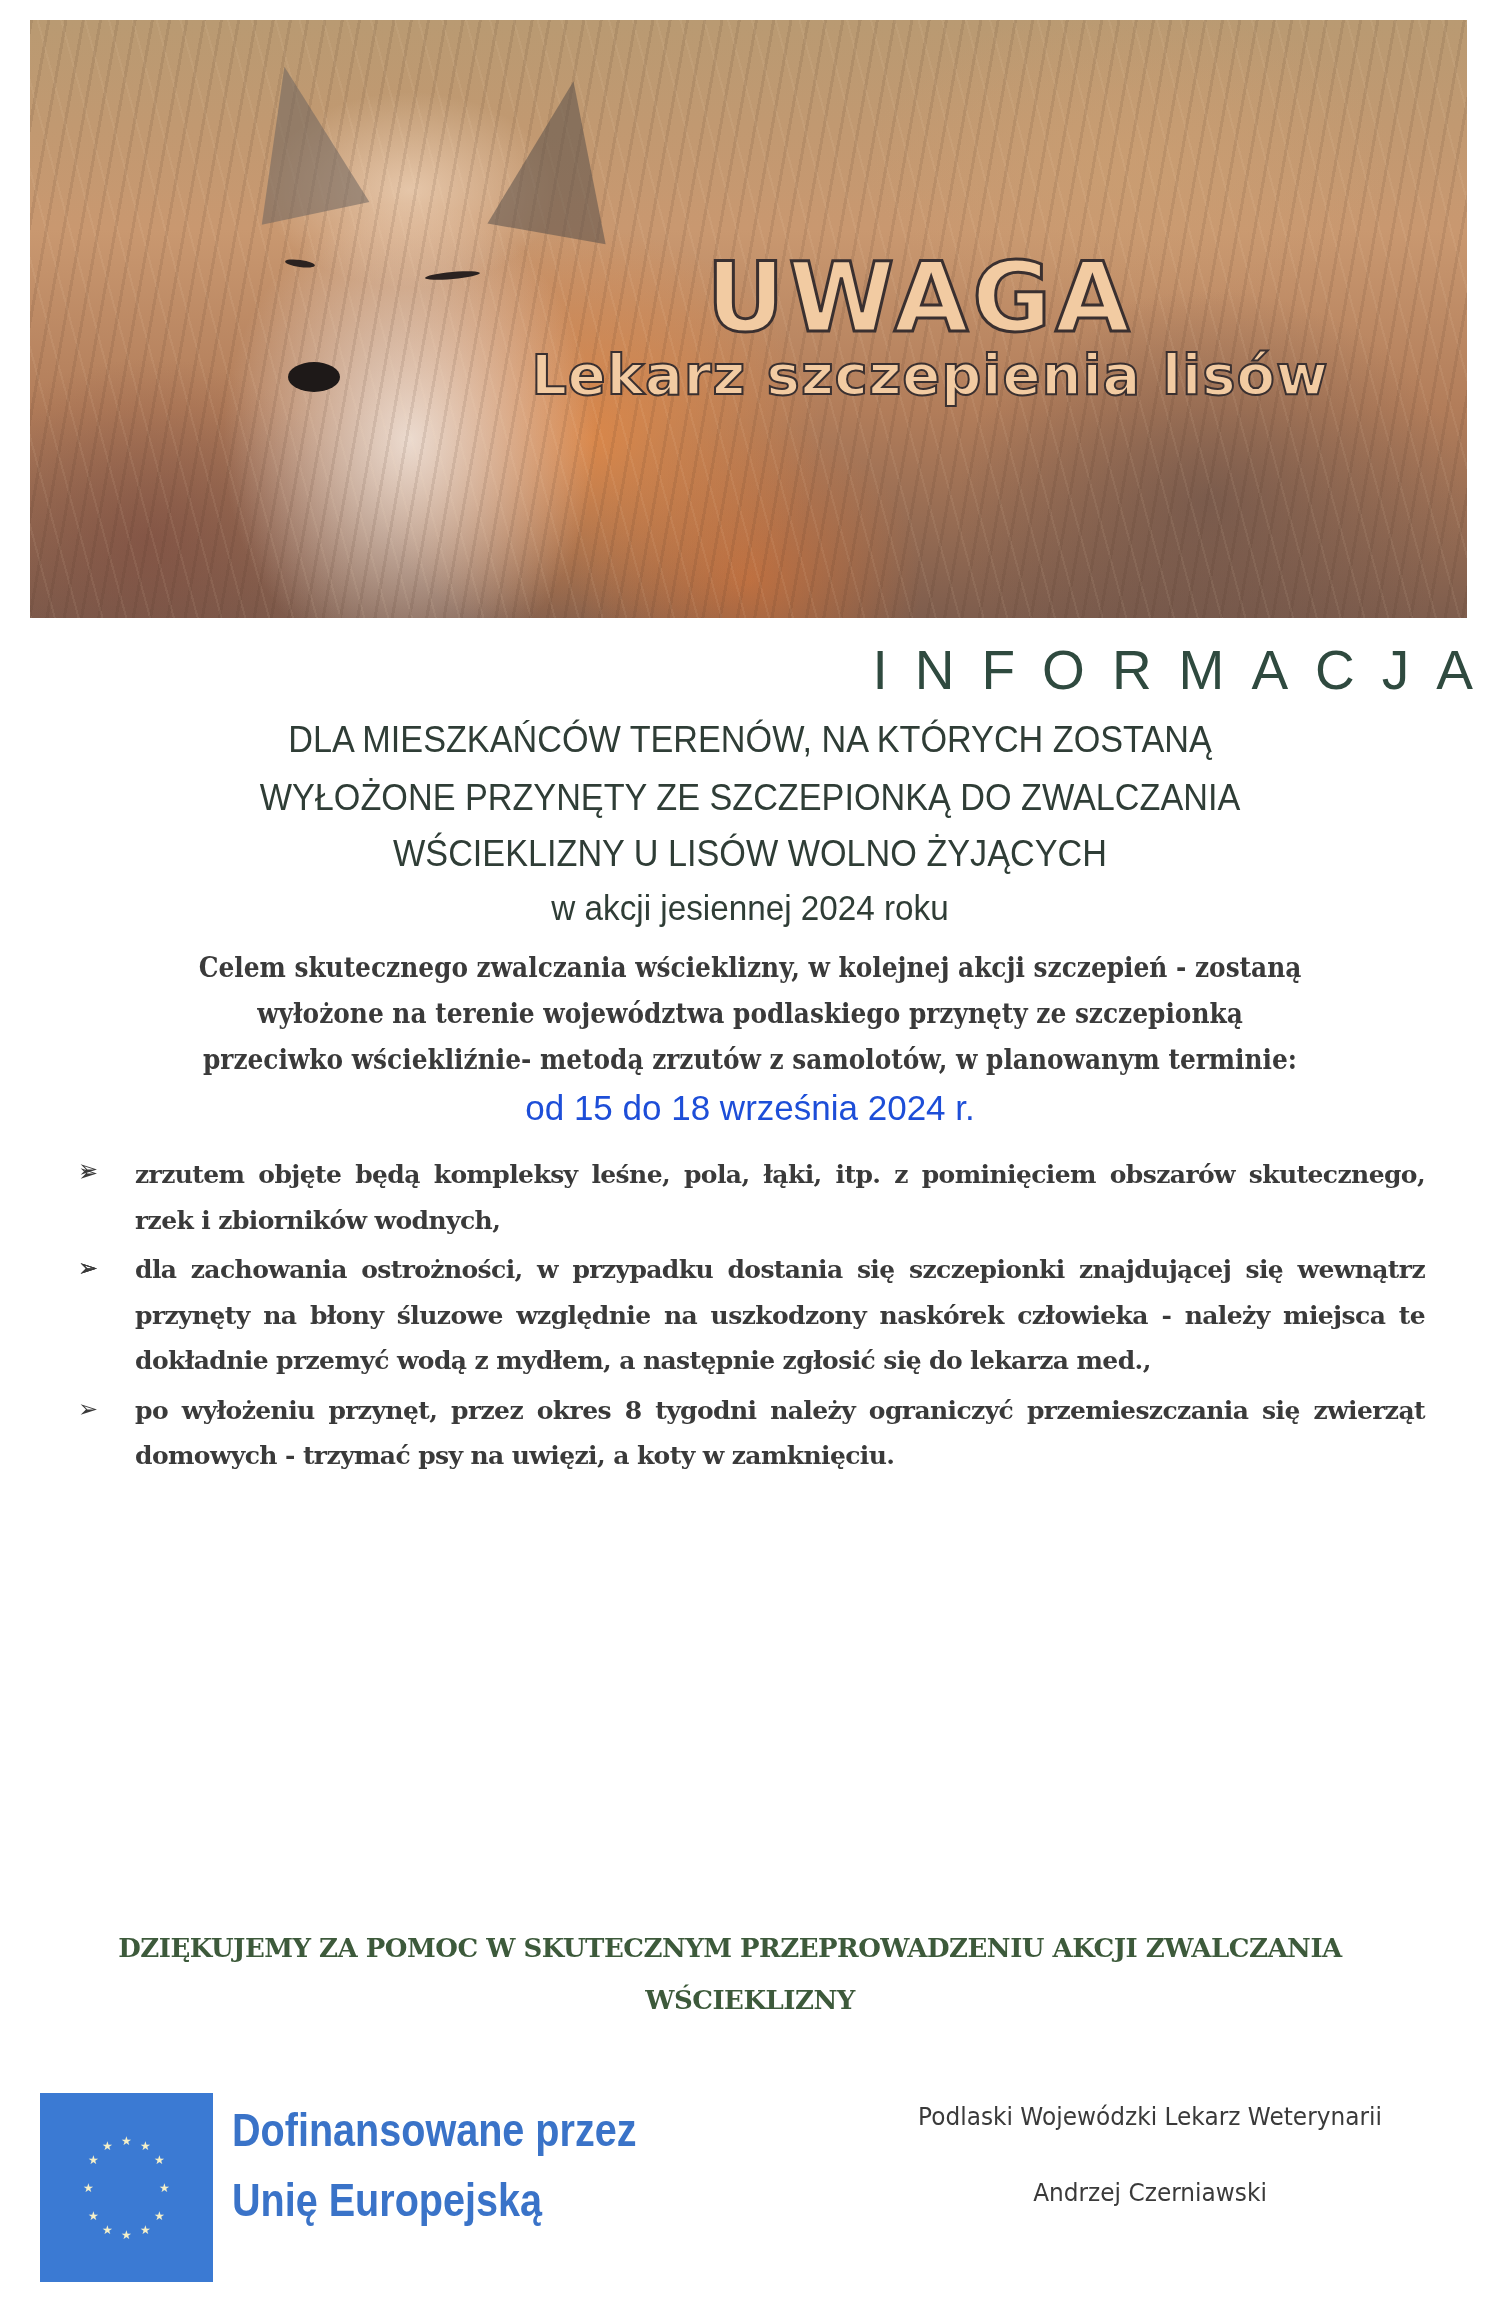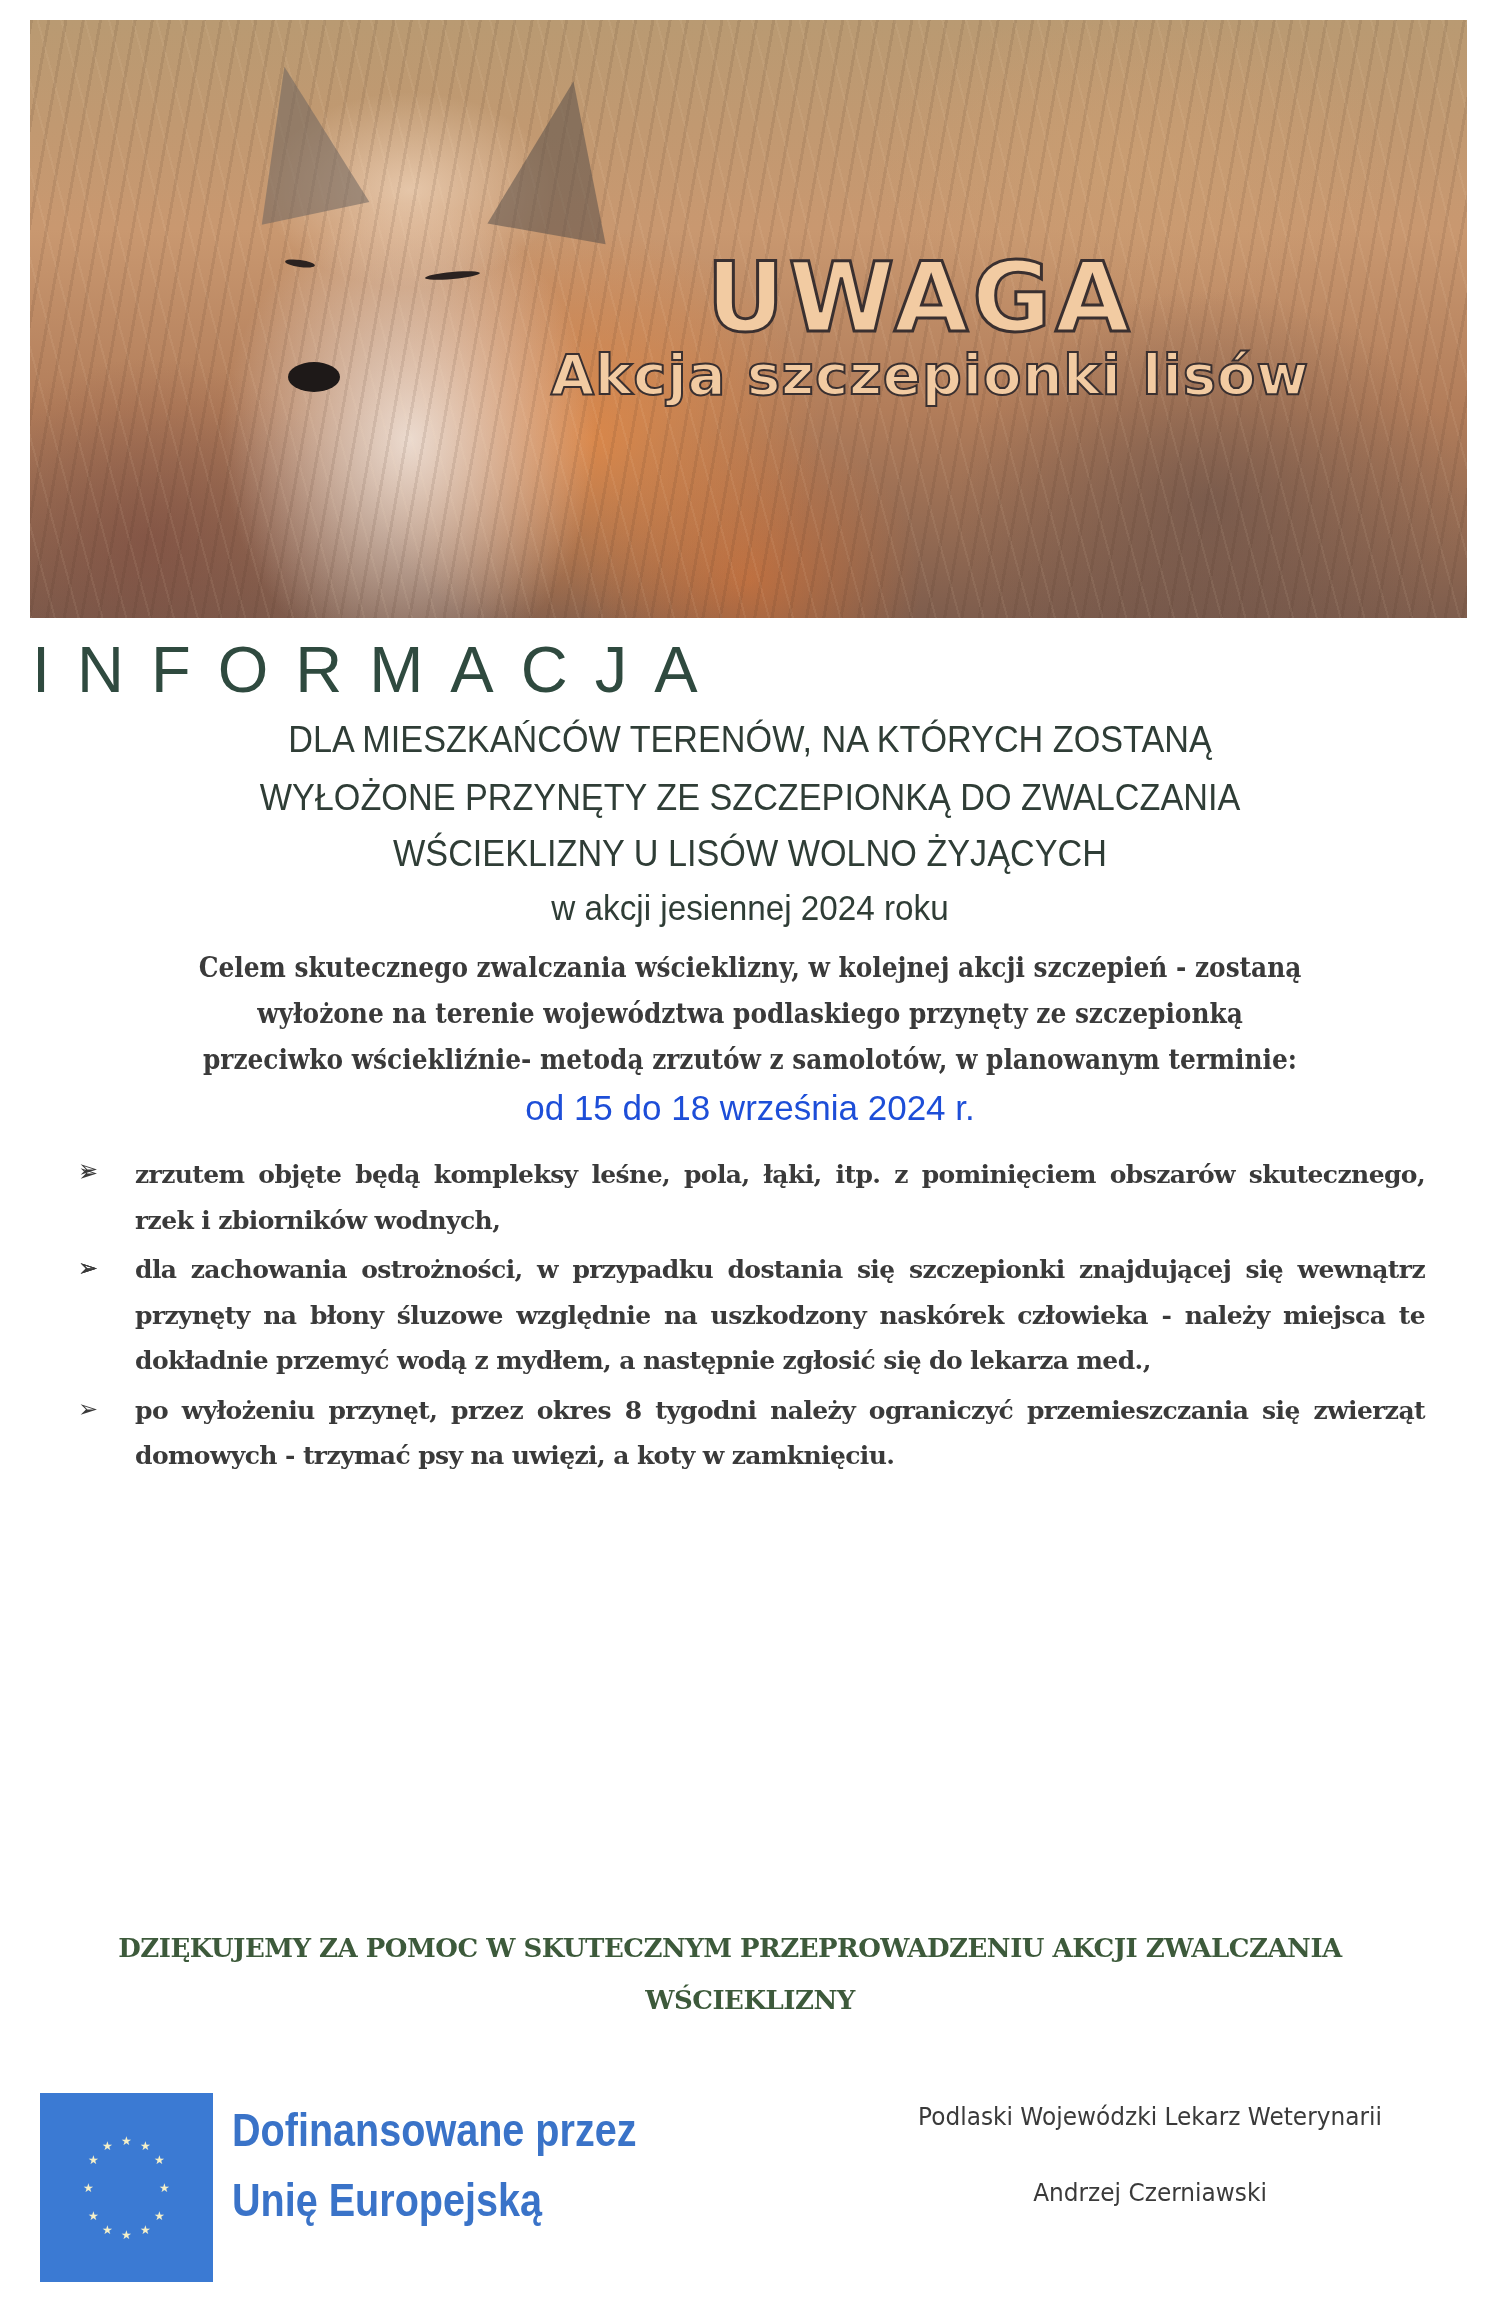--- a/index.html
+++ b/index.html
@@ -42,22 +42,22 @@
     }
     .akcja {
       position: absolute; left: 415px; top: 340px; width: 1030px; text-align: center;
       font-family: "DejaVu Sans", sans-serif; font-weight: bold; font-size: 56px; line-height: 70px;
       color: #f2cba2; letter-spacing: 1px;
       -webkit-text-stroke: 2px #3a3030;
     }
 
     
     .info-title {
-      position: absolute; left: 0; top: 628px; width: 1500px; text-align: left;
-      font-family: "Liberation Sans", sans-serif; font-size: 65px; line-height: 84px;
+      position: absolute; left: 0; top: 628px; width: 1500px; text-align: right;
+      font-family: "Liberation Sans", sans-serif; font-size: 55px; line-height: 84px;
       letter-spacing: 27px; color: #2f4a3f; padding-left: 32px;
     }
     .sub-heading {
       position: absolute; left: 0; width: 1500px; text-align: center;
       font-family: "Liberation Sans", sans-serif; font-size: 36px; line-height: 44px;
       color: #2f3d36; transform: scaleX(0.95);
     }
     .sub-1 { top: 718px; }
     .sub-2 { top: 776px; }
     .sub-3 { top: 832px; }
@@ -127,21 +127,21 @@
 
 <div class="hero">
   <div class="grass"></div>
   <div class="fox-ear left"></div>
   <div class="fox-ear right"></div>
   <div class="fox-eye l"></div>
   <div class="fox-eye r"></div>
   <div class="fox-nose"></div>
 </div>
 <div class="uwaga">UWAGA</div>
-<div class="akcja">Akcja szczepionki lisów</div>
+<div class="akcja">Lekarz szczepienia lisów</div>
 
 <div class="info-title">INFORMACJA</div>
 <div class="sub-heading sub-1">DLA MIESZKAŃCÓW TERENÓW, NA KTÓRYCH ZOSTANĄ</div>
 <div class="sub-heading sub-2">WYŁOŻONE PRZYNĘTY ZE SZCZEPIONKĄ DO ZWALCZANIA</div>
 <div class="sub-heading sub-3">WŚCIEKLIZNY U LISÓW WOLNO ŻYJĄCYCH</div>
 <div class="sub-heading season">w akcji jesiennej  2024 roku</div>
 
 <div class="intro intro-1">Celem skutecznego zwalczania wścieklizny, w kolejnej akcji szczepień - zostaną</div>
 <div class="intro intro-2">wyłożone na terenie województwa podlaskiego przynęty ze szczepionką</div>
 <div class="intro intro-3">przeciwko wściekliźnie- metodą zrzutów z samolotów,  w planowanym terminie:</div>

